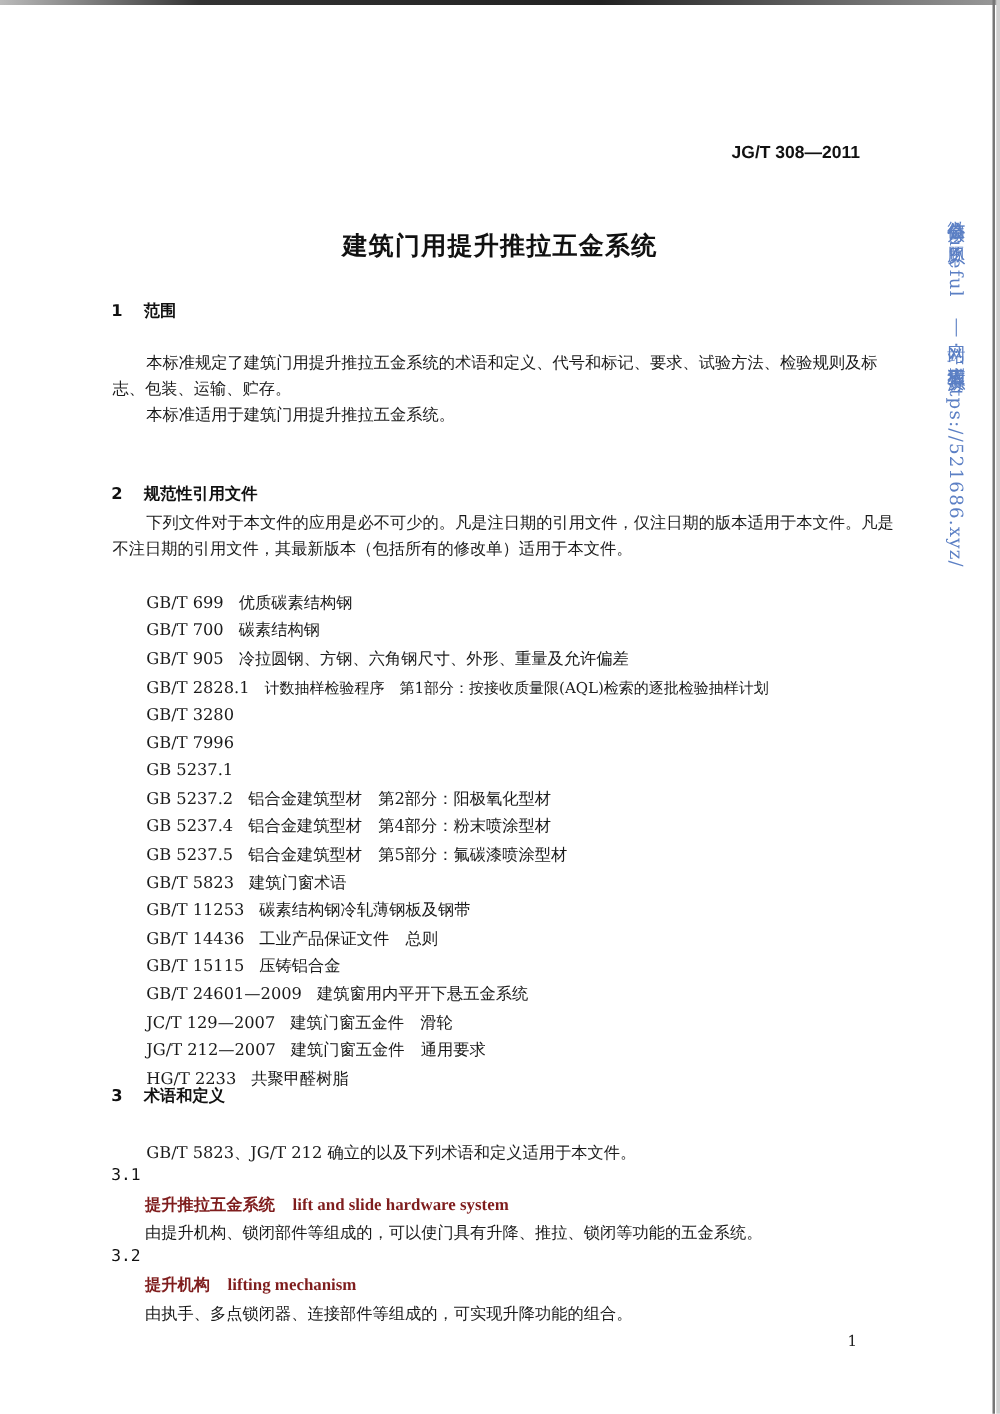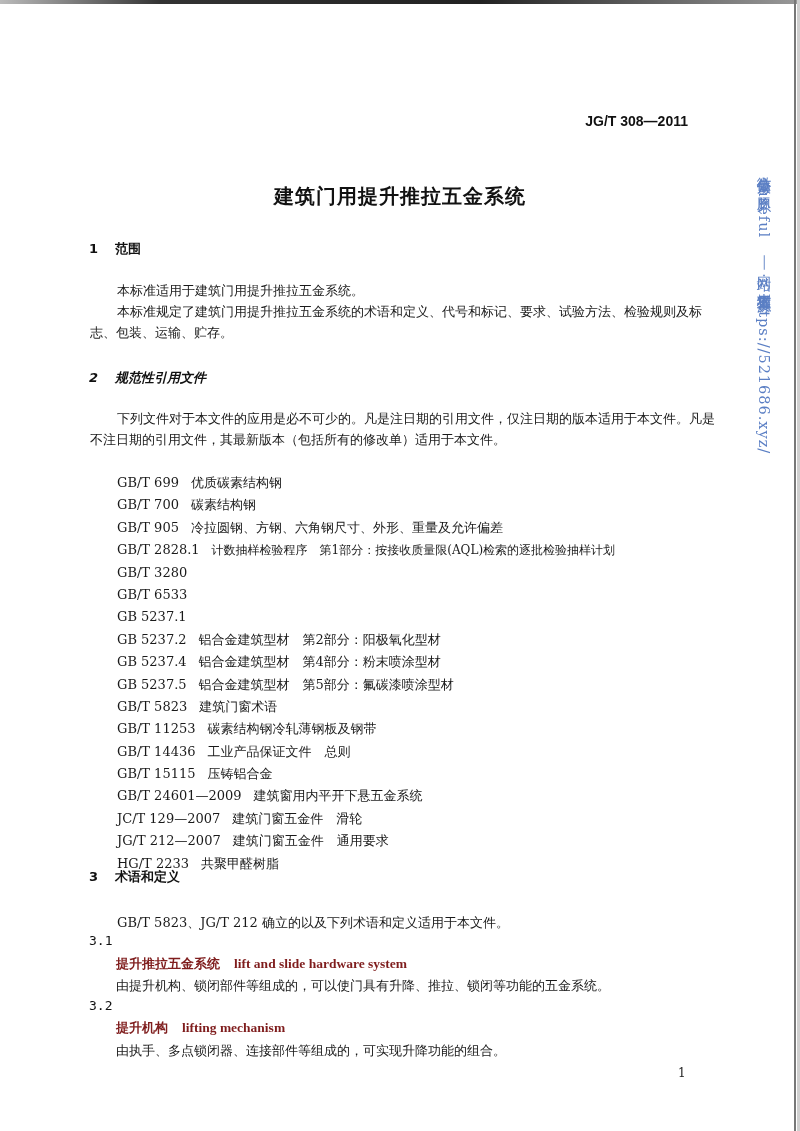--- a/index.html
+++ b/index.html
@@ -78,38 +78,38 @@
 <div class="edge-right2"></div>
 
 <div class="std-code">JG/T 308—2011</div>
 
 <div class="title">建筑门用提升推拉五金系统</div>
 
 <div class="h1" style="top:240px;">
   <span class="num">1</span><span>范围</span>
 </div>
 <div class="para" style="top:280px;">
+  <p>本标准规定了建筑门用提升推拉五金系统的术语和定义、代号和标记、要求、试验方法、检验规则及标志、包装、运输、贮存。</p>
   <p>本标准适用于建筑门用提升推拉五金系统。</p>
-  <p>本标准规定了建筑门用提升推拉五金系统的术语和定义、代号和标记、要求、试验方法、检验规则及标志、包装、运输、贮存。</p>
 </div>
 
-<div class="h1" style="top:369px;font-style:italic;">
+<div class="h1" style="top:386px;">
   <span class="num">2</span><span>规范性引用文件</span>
 </div>
 <div class="para" style="top:408px;">
   <p>下列文件对于本文件的应用是必不可少的。凡是注日期的引用文件，仅注日期的版本适用于本文件。凡是不注日期的引用文件，其最新版本（包括所有的修改单）适用于本文件。</p>
 </div>
 
 <div class="refs">
   <div class="ref-row"><span class="ref-code">GB/T 699</span><span class="ref-title">优质碳素结构钢</span></div>
   <div class="ref-row"><span class="ref-code">GB/T 700</span><span class="ref-title">碳素结构钢</span></div>
   <div class="ref-row"><span class="ref-code">GB/T 905</span><span class="ref-title">冷拉圆钢、方钢、六角钢尺寸、外形、重量及允许偏差</span></div>
   <div class="ref-row"><span class="ref-code">GB/T 2828.1</span><span class="ref-title" style="font-size:12px;text-align:center;">计数抽样检验程序　第1部分：按接收质量限(AQL)检索的逐批检验抽样计划</span></div>
   <div class="ref-row"><span class="ref-code">GB/T 3280</span><span class="ref-title"></span></div>
-  <div class="ref-row"><span class="ref-code">GB/T 6533</span><span class="ref-title"></span></div>
+  <div class="ref-row"><span class="ref-code">GB/T 7996</span><span class="ref-title"></span></div>
   <div class="ref-row"><span class="ref-code">GB 5237.1</span><span class="ref-title"></span></div>
   <div class="ref-row"><span class="ref-code">GB 5237.2</span><span class="ref-title">铝合金建筑型材　第2部分：阳极氧化型材</span></div>
   <div class="ref-row"><span class="ref-code">GB 5237.4</span><span class="ref-title">铝合金建筑型材　第4部分：粉末喷涂型材</span></div>
   <div class="ref-row"><span class="ref-code">GB 5237.5</span><span class="ref-title">铝合金建筑型材　第5部分：氟碳漆喷涂型材</span></div>
   <div class="ref-row"><span class="ref-code">GB/T 5823</span><span class="ref-title">建筑门窗术语</span></div>
   <div class="ref-row"><span class="ref-code">GB/T 11253</span><span class="ref-title">碳素结构钢冷轧薄钢板及钢带</span></div>
   <div class="ref-row"><span class="ref-code">GB/T 14436</span><span class="ref-title">工业产品保证文件　总则</span></div>
   <div class="ref-row"><span class="ref-code">GB/T 15115</span><span class="ref-title">压铸铝合金</span></div>
   <div class="ref-row"><span class="ref-code">GB/T 24601—2009</span><span class="ref-title">建筑窗用内平开下悬五金系统</span></div>
   <div class="ref-row"><span class="ref-code">JC/T 129—2007</span><span class="ref-title">建筑门窗五金件　滑轮</span></div>

